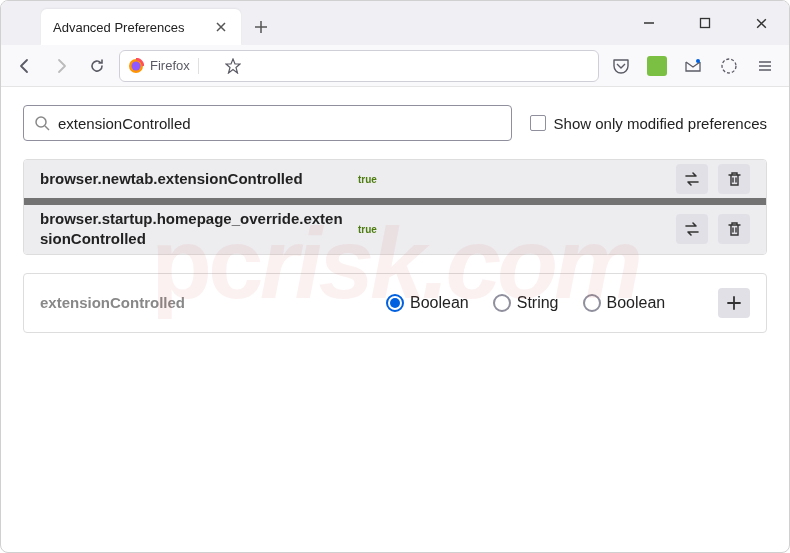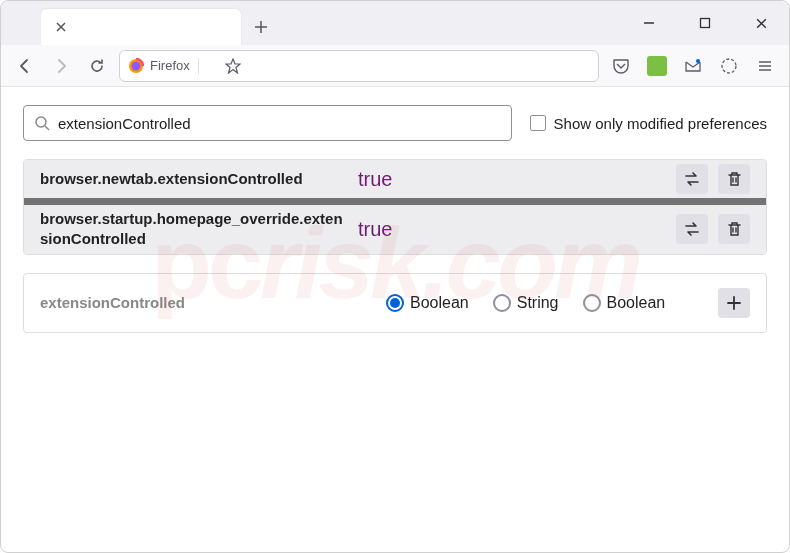--- a/index.html
+++ b/index.html
@@ -35,21 +35,21 @@
     .search-input { border: none; outline: none; font-size: 15px; flex: 1; color: #222; }
     .checkbox-wrap { display: flex; align-items: center; gap: 8px; cursor: pointer; text-align: right; }
     .checkbox { width: 16px; height: 16px; border: 1px solid #8f8f9d; border-radius: 2px; }
     .checkbox-label { font-size: 15px; color: #222; }
     
     .pref-table { border: 1px solid #ddd; border-radius: 4px; overflow: hidden; margin-bottom: 18px; }
     .pref-row { display: flex; align-items: center; padding: 4px 16px; gap: 8px; }
     .pref-row.modified { background: #ededf0; }
     .pref-row + .pref-row { border-top: 7px solid #737373; }
     .pref-name { font-size: 15px; font-weight: 700; color: #222; width: 310px; line-height: 1.35; word-break: break-word; }
-    .pref-val { font-size: 20px; font-weight: 400; color: #701a75; flex: 1; }
+    .pref-val { font-size: 10px; font-weight: 700; color: #4d7c0f; flex: 1; }
     .pref-actions { display: flex; gap: 10px; }
     .action-btn { width: 32px; height: 30px; background: #e0e0e6; border: none; border-radius: 4px; display: flex; align-items: center; justify-content: center; cursor: pointer; color: #333; }
     
     .new-pref-row { display: flex; align-items: center; padding: 14px 16px; border: 1px solid #ddd; border-radius: 4px; gap: 16px; }
     .new-pref-name { font-size: 15px; font-weight: 700; color: #888; width: 310px; }
     .radio-group { display: flex; gap: 24px; flex: 1; padding-left: 20px; }
     .radio-item { display: flex; align-items: center; gap: 6px; cursor: pointer; }
     .radio { width: 18px; height: 18px; border: 2px solid #8f8f9d; border-radius: 50%; position: relative; flex-shrink: 0; }
     .radio.checked { border-color: #0060df; }
     .radio.checked::after { content: ""; position: absolute; width: 10px; height: 10px; background: #0060df; border-radius: 50%; top: 2px; left: 2px; }
@@ -58,20 +58,21 @@
     .watermark { position: absolute; bottom: 30px; left: 50%; transform: translate(-50%, 0); font-size: 100px; font-weight: 700; font-style: italic; color: rgba(200, 80, 60, 0.08); pointer-events: none; letter-spacing: -4px; white-space: nowrap; }
     .watermark .pc-part { font-style: normal; }
   </style>
 </head>
 <body>
 
 <div class="window-frame">
   <div class="tab-bar">
     <div class="tab-spacer-left"></div>
     <div class="tab">
+      <span class="tab-title">Advanced Preferences</span>
       <span class="tab-close">
         <svg width="12" height="12" viewBox="0 0 12 12">
             <path d="M2 2 L10 10 M10 2 L2 10" stroke="currentColor" stroke-width="1.5" fill="none"></path>
           </svg>
       </span>
     </div>
     <div class="new-tab-btn">
       <svg width="14" height="14" viewBox="0 0 14 14">
           <path d="M7 1 V13 M1 7 H13" stroke="currentColor" stroke-width="1.5"></path>
         </svg>

